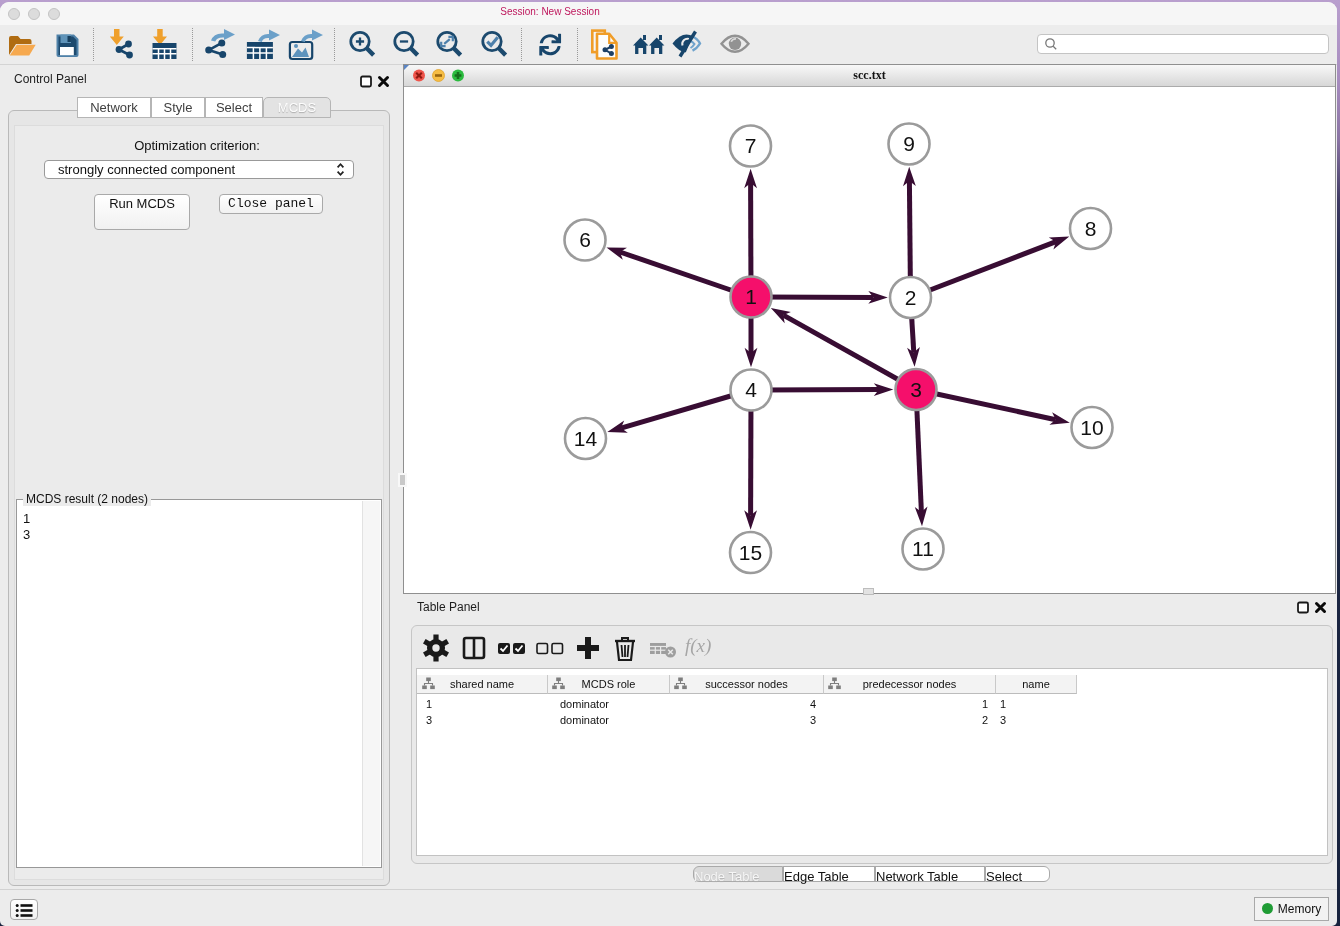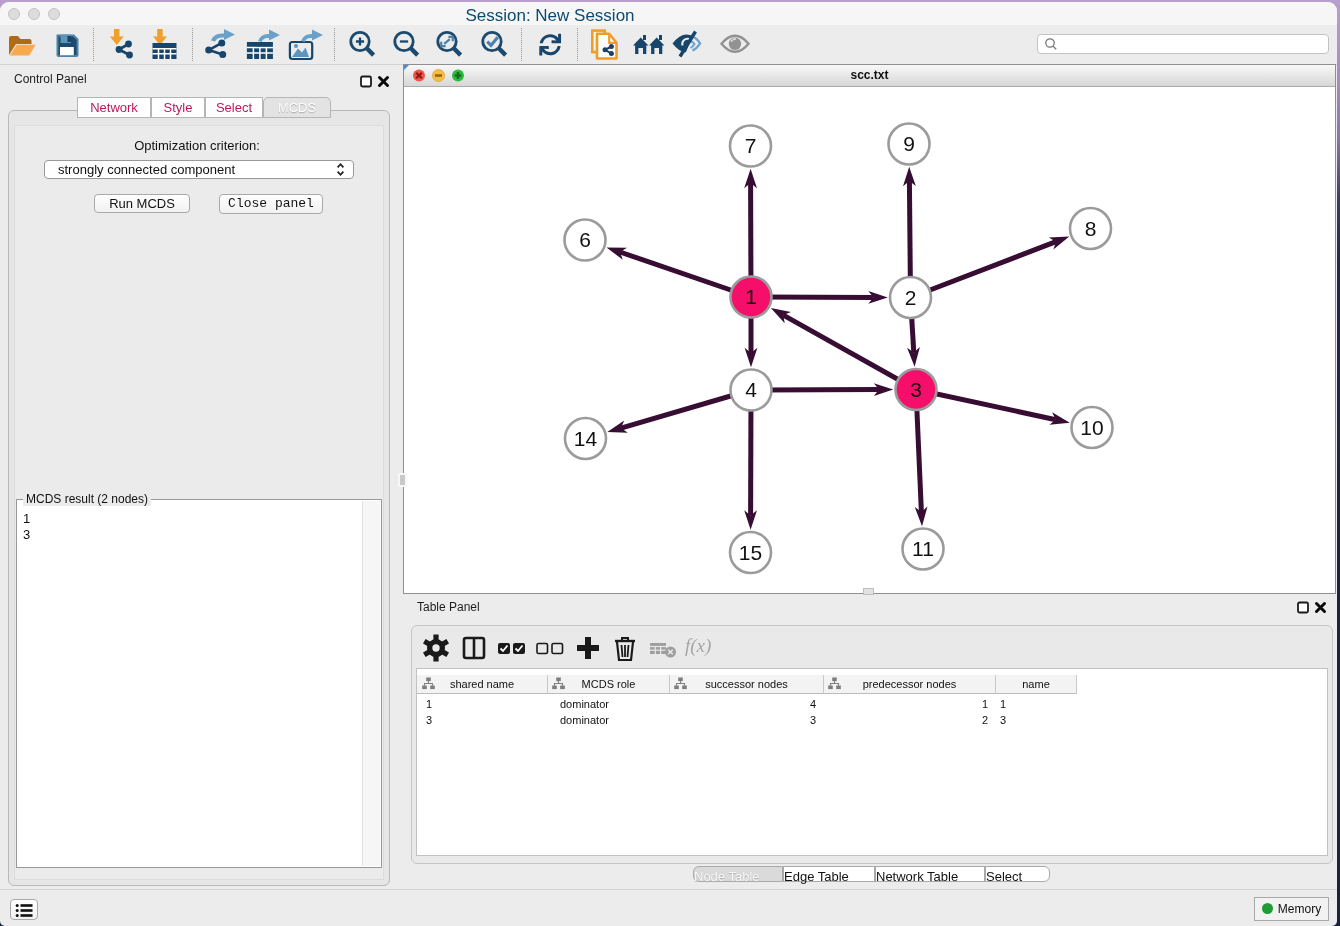--- a/index.html
+++ b/index.html
@@ -1,36 +1,36 @@
 <!DOCTYPE html>
 <html><head><meta charset="utf-8"><style>
 html,body{margin:0;padding:0;width:1340px;height:926px;overflow:hidden;
 background:linear-gradient(180deg,#b99fce 0px,#a78cbf 80px,#8a74a4 140px,#3f3a64 200px,#20294e 260px,#1b2542 500px,#18233e 926px);
 font-family:"Liberation Sans",sans-serif;}
 .abs{position:absolute;}
 #win{position:absolute;left:0;top:2px;width:1337px;height:924px;background:#ececec;border-radius:9px 9px 5px 5px;overflow:hidden;transform:translateZ(0);}
 #titlebar{position:absolute;left:0;top:0;width:1337px;height:23px;background:#f6f6f6;}
 .tl{position:absolute;top:6px;width:12px;height:12px;border-radius:50%;background:#dcdcdc;border:1px solid #c3c3c3;box-sizing:border-box;}
-#title{position:absolute;top:4px;left:0;width:1100px;text-align:center;font-size:17px;color:#0c4a6e;}
+#title{position:absolute;top:4px;left:0;width:1100px;text-align:center;font-size:10px;color:#be185d;}
 #toolbar{position:absolute;left:0;top:23px;width:1337px;height:39px;background:#ececec;border-bottom:1px solid #d4d4d4;}
 .sep{position:absolute;top:3px;height:33px;width:0;border-left:1px dotted #999;}
 #search{position:absolute;left:1037px;top:9px;width:290px;height:18px;background:#fff;border:1px solid #c4c4c4;border-radius:4px;}
 
 #cp-title{position:absolute;left:14px;top:70px;font-size:12px;color:#1d1d1d;}
 #cp-pane{position:absolute;left:8px;top:108px;width:380px;height:774px;background:#e6e6e6;border:1px solid #b9b9b9;border-radius:6px;}
 #cp-inner{position:absolute;left:14px;top:123px;width:368px;height:753px;background:#ebebeb;border:1px solid #dcdcdc;}
-.tab{position:absolute;top:95px;height:21px;box-sizing:border-box;background:#fff;border:1px solid #b5b5b5;font-size:13px;color:#be185d;text-align:center;line-height:20px;}
+.tab{position:absolute;top:95px;height:21px;box-sizing:border-box;background:#fff;border:1px solid #b5b5b5;font-size:13px;color:#404040;text-align:center;line-height:20px;}
 .btn{position:absolute;box-sizing:border-box;background:linear-gradient(#ffffff,#f1f1f1);border:1px solid #a9a9a9;border-radius:4px;font-size:13px;color:#111;text-align:center;}
 #dropdown{position:absolute;left:44px;top:158px;width:310px;height:19px;box-sizing:border-box;background:#fff;border:1px solid #999;border-radius:4px;font-size:13px;color:#111;line-height:17px;padding-left:13px;}
 #fieldset{position:absolute;left:16px;top:497px;width:366px;height:369px;box-sizing:border-box;background:#fff;border:1px solid #989898;}
 #fs-legend{position:absolute;left:23px;top:490px;background:#ebebeb;font-size:12px;color:#111;padding:0 3px;}
 
 #netframe{position:absolute;left:403px;top:62px;width:933px;height:530px;box-sizing:border-box;border:1px solid #8f8f8f;background:#fff;}
 #nettitle{position:absolute;left:0;top:0;width:931px;height:21px;background:linear-gradient(#f8f8f8,#d7d7d7);border-bottom:1px solid #ababab;}
-#netname{position:absolute;left:0;top:3px;width:931px;text-align:center;font-size:12px;color:#111;font-weight:bold;}
+#netname{position:absolute;left:0;top:3px;width:931px;text-align:center;font-size:12px;color:#111;font-weight:bold;font-family:Liberation Serif, serif;}
 
 #tp-title{position:absolute;left:417px;top:598px;font-size:12px;color:#1d1d1d;}
 #tp-box{position:absolute;left:411px;top:623px;width:922px;height:239px;background:#e9e9e9;border:1px solid #c6c6c6;border-radius:6px;box-sizing:border-box;}
 #tp-white{position:absolute;left:416px;top:666px;width:912px;height:188px;background:#fff;border:1px solid #c2c2c2;box-sizing:border-box;}
 .th{position:absolute;top:673px;height:19px;box-sizing:border-box;background:#f3f3f3;border-right:1px solid #c9c9c9;border-bottom:1px solid #bcbcbc;font-size:11px;color:#111;text-align:center;line-height:18px;}
 .td{position:absolute;font-size:11px;color:#111;height:14px;}
 .btab{position:absolute;top:864px;height:16px;box-sizing:border-box;background:#fff;border:1px solid #a9a9a9;font-size:13px;color:#111;line-height:19px;}
 #statusline{position:absolute;left:0;top:887px;width:1337px;border-top:1px solid #d2d2d2;}
 .th,.td,.tab,.btn,.btab,#dropdown,#cp-title,#tp-title,#fs-legend,#title,#netname{filter:opacity(0.999);}
 </style></head><body>
@@ -185,21 +185,21 @@
 <div class="tab" style="left:77px;width:74px;">Network</div>
 <div class="tab" style="left:151px;width:54px;">Style</div>
 <div class="tab" style="left:205px;width:58px;">Select</div>
 <div class="tab" style="left:263px;width:68px;background:#e3e3e3;color:#fdfdfd;border-radius:5px 5px 0 0;text-shadow:0 1px 1px #adadad;">MCDS</div>
 <div class="abs" style="left:14px;top:136px;width:366px;text-align:center;font-size:13px;color:#111;">Optimization criterion:</div>
 <div id="dropdown">strongly connected component
 <svg width="11" height="17" style="position:absolute;right:7px;top:0px" viewBox="0 0 11 17">
         <path d="M2.6 6.4 L5.5 3.2 L8.4 6.4 M2.6 10.6 L5.5 13.8 L8.4 10.6" fill="none" stroke="#222" stroke-width="1.7"></path>
       </svg>
 </div>
-<div class="btn" style="left:94px;top:192px;width:96px;height:19px;line-height:18px;">Run MCDS</div>
+<div class="btn" style="left:94px;top:192px;width:96px;height:36px;line-height:18px;">Run MCDS</div>
 <div class="btn" style="left:219px;top:192px;width:104px;height:20px;line-height:18px;font-family:Liberation Mono, monospace;">Close panel</div>
 <div id="fieldset">
       <div style="position:absolute;right:1px;top:1px;width:17px;height:365px;background:#f6f6f6;border-left:1px solid #e2e2e2;"></div>
     </div>
 <div id="fs-legend">MCDS result (2 nodes)</div>
 <div class="abs" style="left:23px;top:509px;font-size:13px;color:#111;line-height:16.3px;">1<br>3</div>
 
 <div id="netframe">
 <div id="nettitle">
   <svg width="80" height="21" style="position:absolute;left:0;top:0" viewBox="0 0 80 21">

